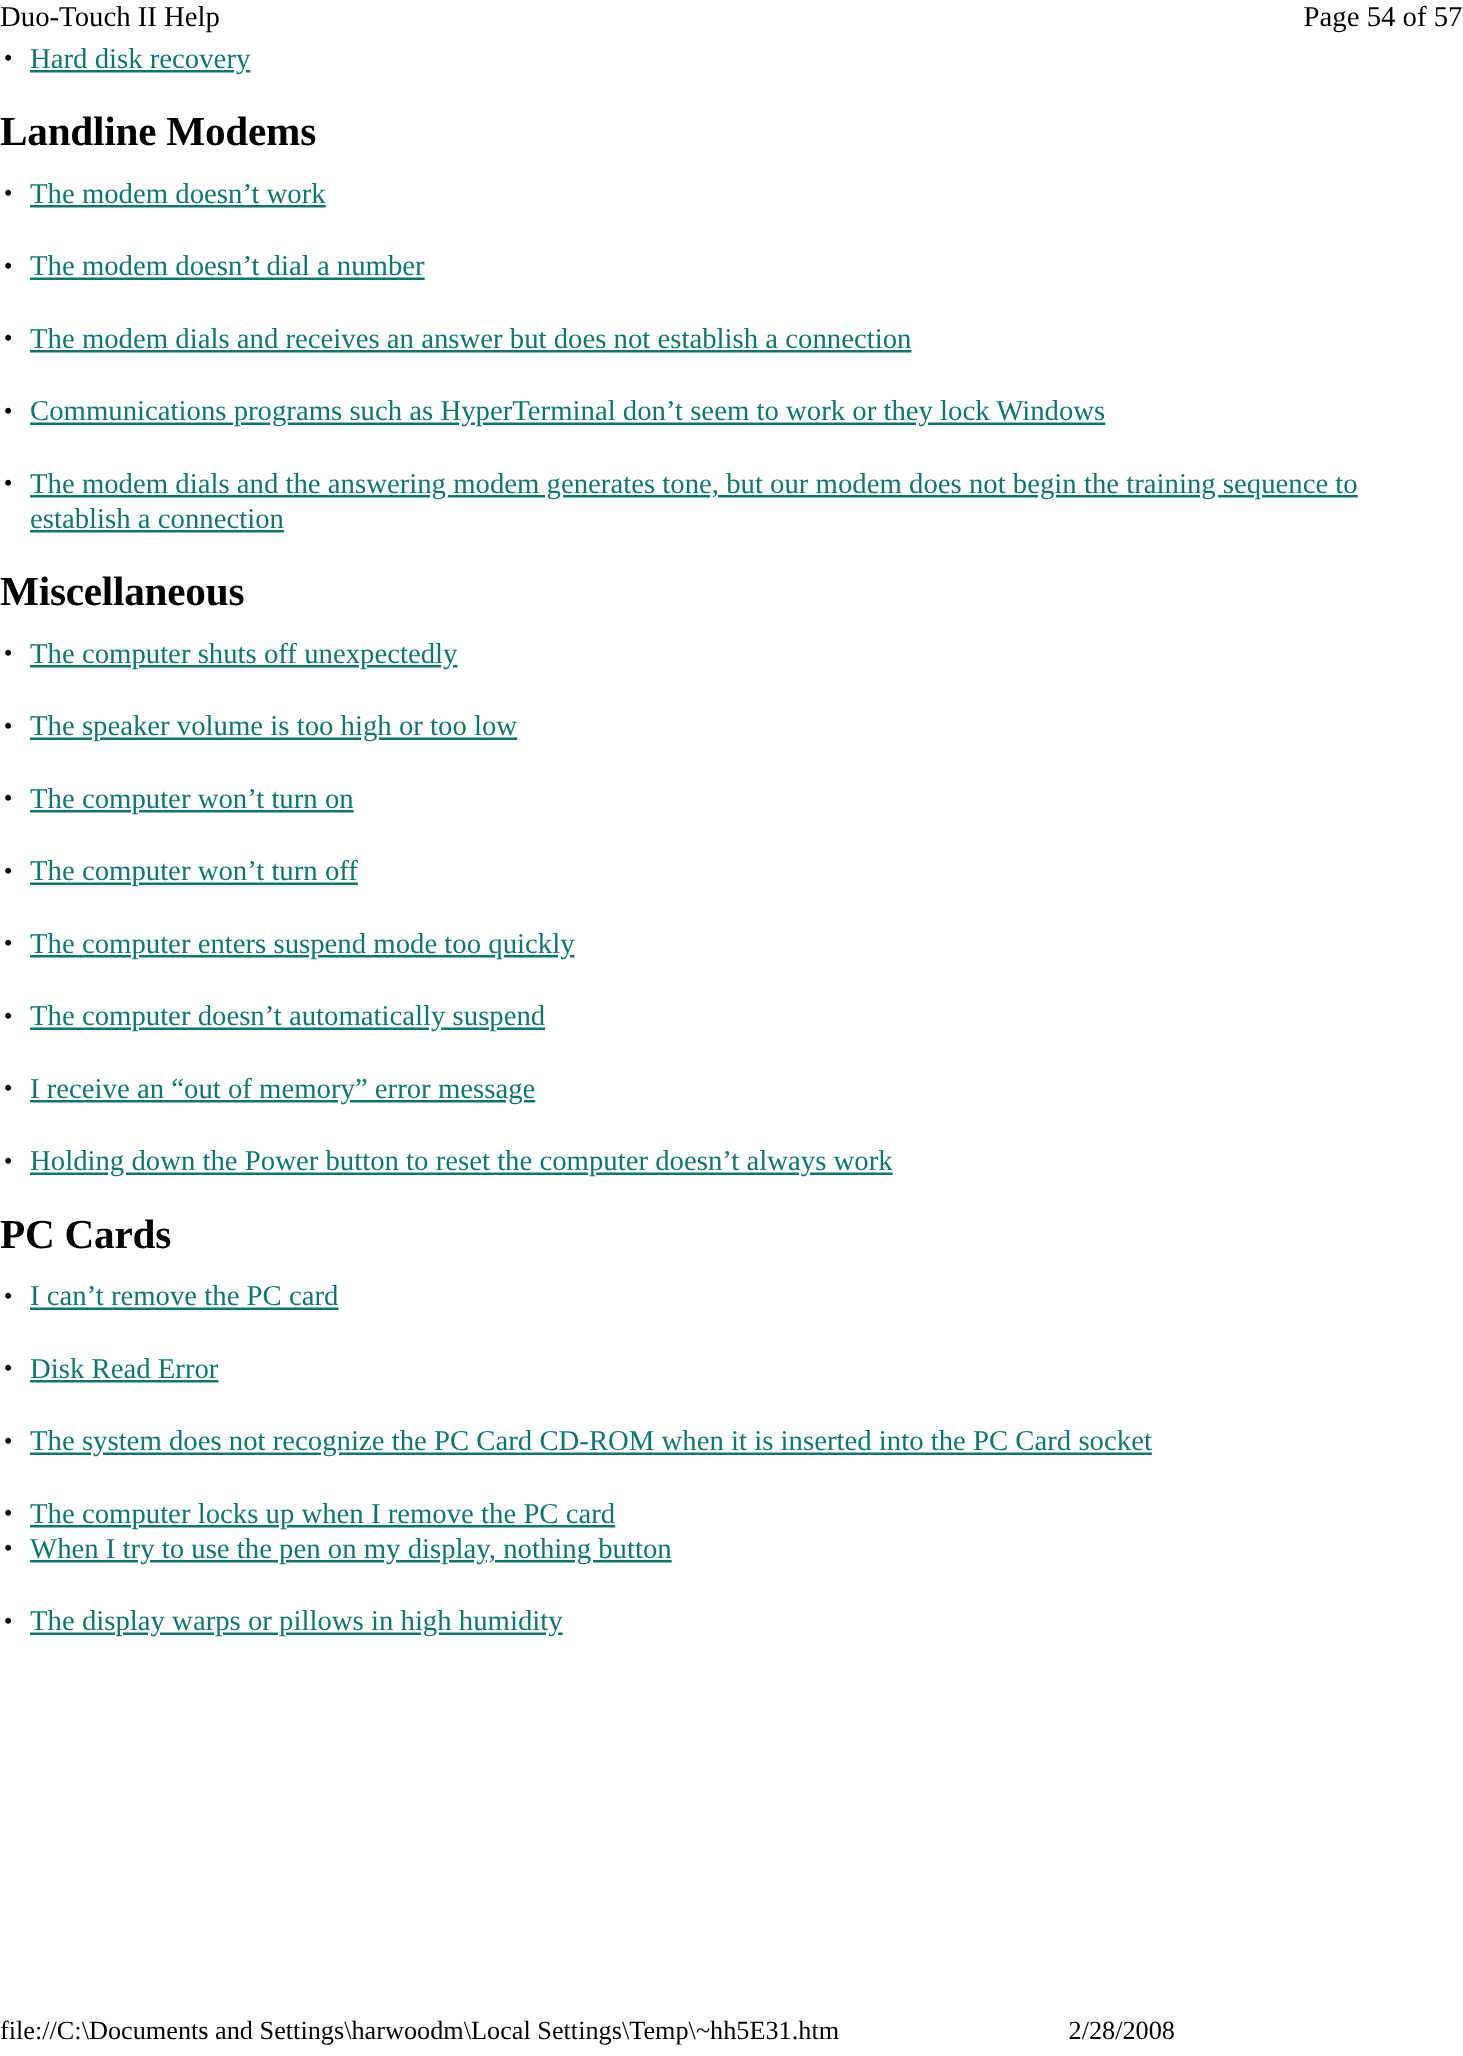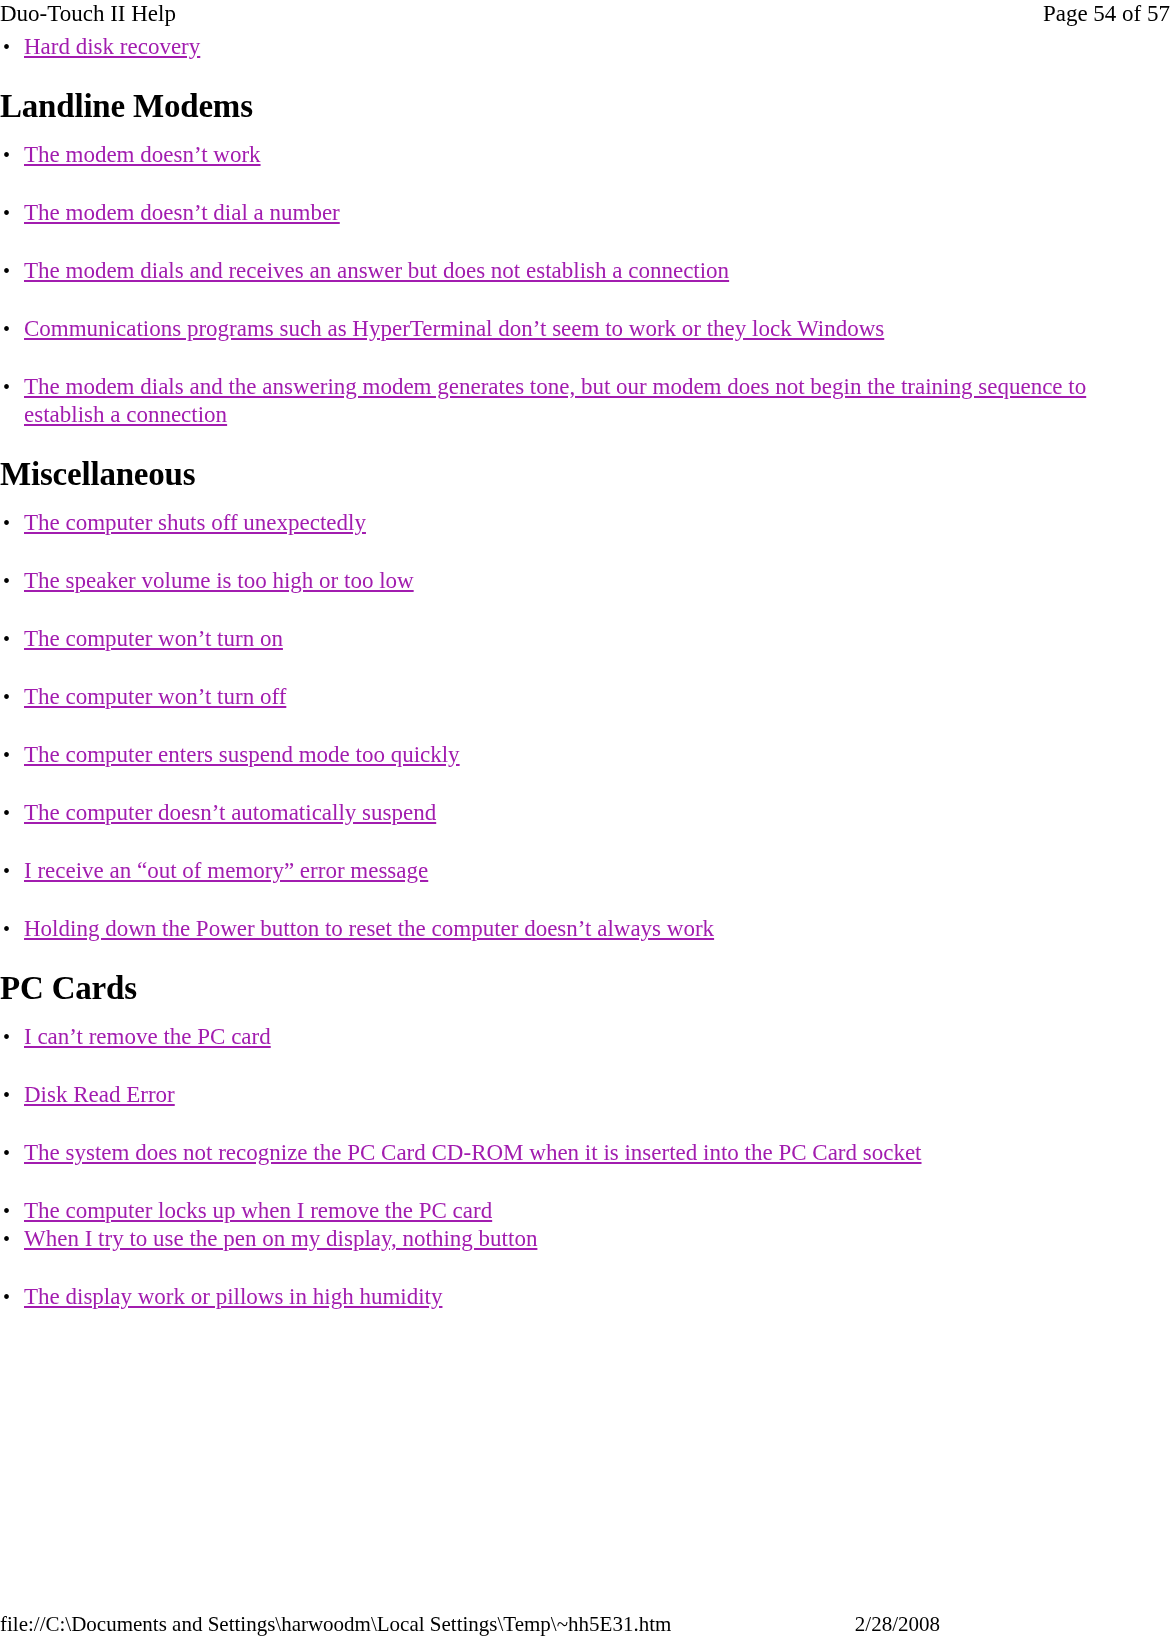--- a/index.html
+++ b/index.html
@@ -76,21 +76,21 @@
     top: 0px;
     font-size: 20px;
     line-height: 28px;
     color: #000000;
   }
   ul.link-list li .wrap-out {
     
     margin-left: -24px;
   }
   a.doc-link {
-    color: #a21caf;
+    color: #0f766e;
     text-decoration: underline;
     font-size: 23px;
     line-height: 28px;
   }
 
   
   .block { margin: 0; padding: 0; }
   .block + h2.section-heading { margin-top: 26px; }
 
   
@@ -196,21 +196,21 @@
         </li>
       </ul>
     </div>
 
     <div class="block">
       <ul class="link-list">
         <li>
           <a class="doc-link" href="#">When I try to use the pen on my display, nothing button</a>
         </li>
         <li>
-          <a class="doc-link" href="#">The display work or pillows in high humidity</a>
+          <a class="doc-link" href="#">The display warps or pillows in high humidity</a>
         </li>
       </ul>
     </div>
 
   </div>
 
   <div class="page-footer">
     <span class="ftr-left">file://C:\Documents and Settings\harwoodm\Local Settings\Temp\~hh5E31.htm</span>
     <span class="ftr-right">2/28/2008</span>
   </div>

